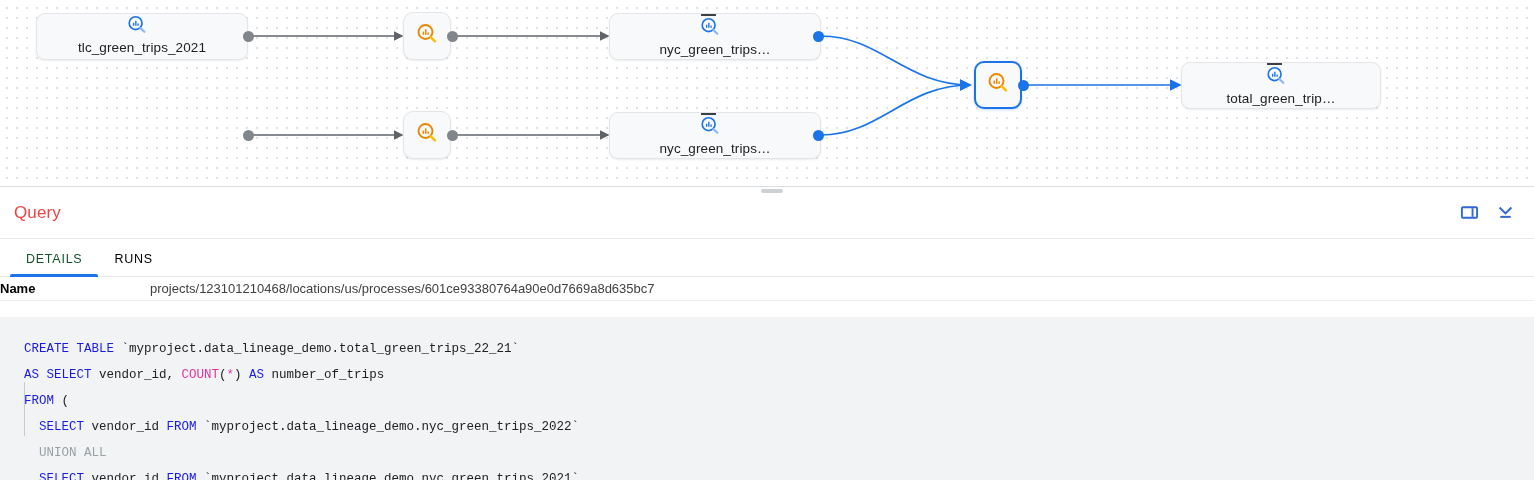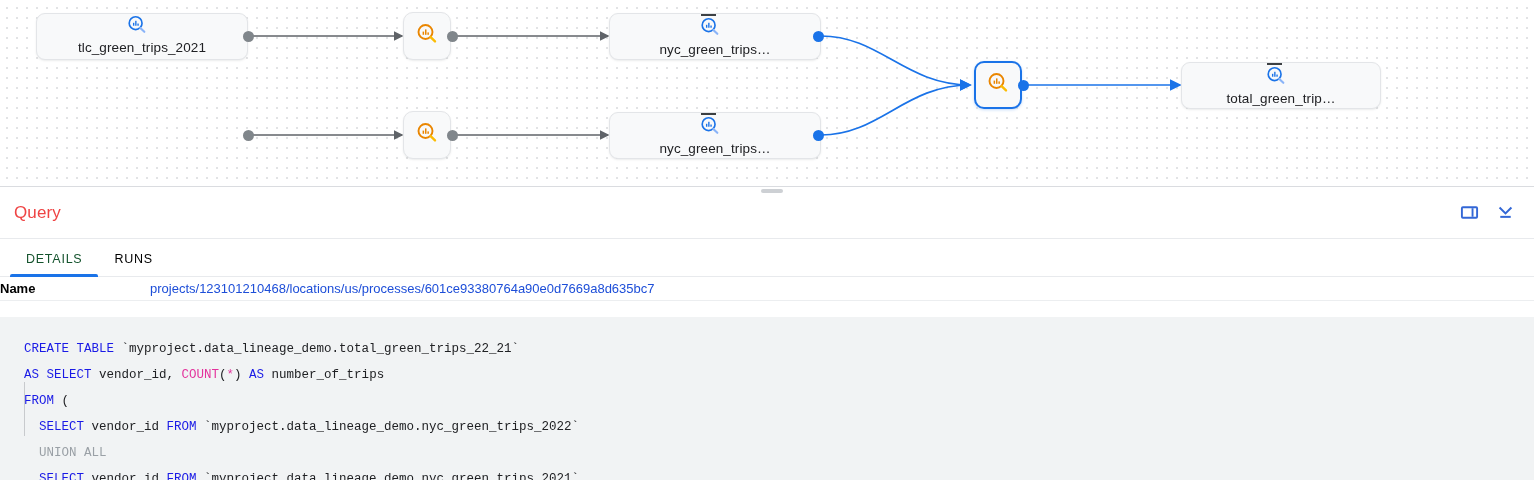--- a/index.html
+++ b/index.html
@@ -122,21 +122,21 @@
   .kv-row {
     display: flex; align-items: center;
     height: 24px;
     border-bottom: 1px solid #eceef0;
     font-size: 13px;
   }
   .kv-key {
     width: 150px; 
     font-weight: bold; color: #000000;
   }
-  .kv-val { color: #1d4ed8; }
+  .kv-val { color: #404040; }
 
   
   #sql {
     margin-top: 16px;
     background: #f1f3f4;
     padding: 11px 0 14px 0;
     height: 163px;
     overflow: hidden;
   }
   #sql pre {

